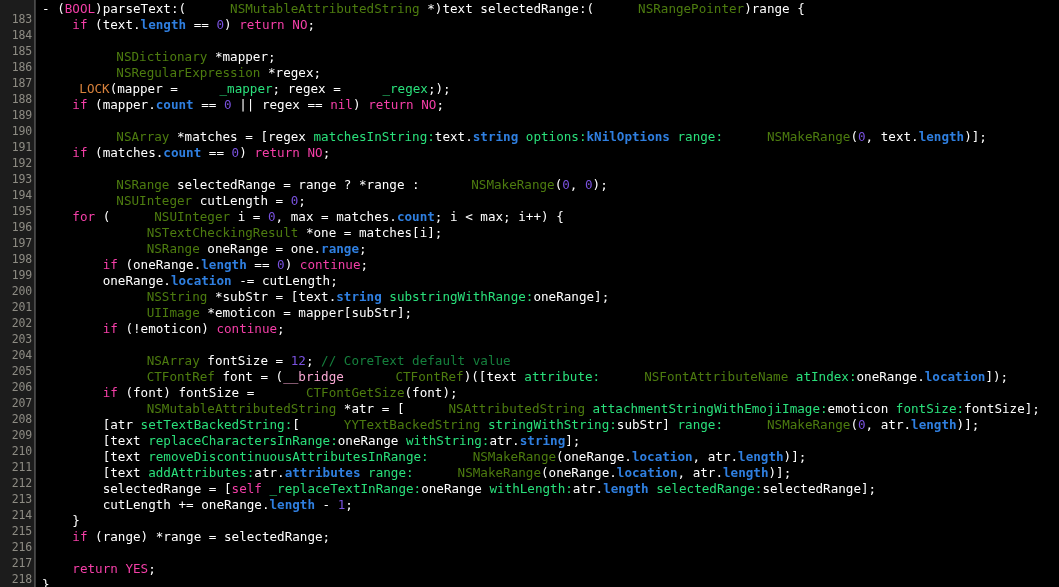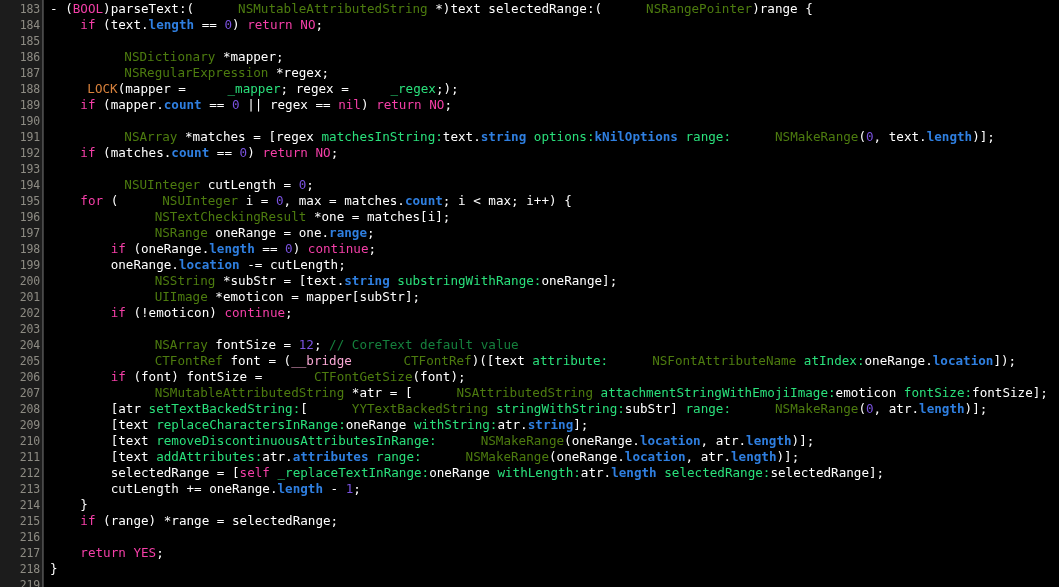--- a/index.html
+++ b/index.html
@@ -18,26 +18,26 @@
     position: relative;
     width: 1059px;
     height: 587px;
     background: #000000;
     display: flex;
     flex-direction: row;
     overflow: hidden;
   }
   
   #gutter {
-    width: 44px;
+    width: 36px;
     min-width: 28px;
     background: #1c1c1c;
     border-right: 1px solid #3a3a3a;
     box-sizing: border-box;
-    padding-top: 1px;
+    padding-top: 11px;
     overflow: hidden;
     position: relative;
   }
   #gutter::after {
     content: "";
     position: absolute;
     top: 0; right: 0; bottom: 0;
     width: 1px;
     background: #4a4a4a;
   }
@@ -132,20 +132,21 @@
       <div class="code-line"><span class="tok-plain">    </span><span class="tok-kw">if</span><span class="tok-plain"> (text.</span><span class="tok-prop">length</span><span class="tok-plain"> == </span><span class="tok-num">0</span><span class="tok-plain">) </span><span class="tok-kw">return</span><span class="tok-plain"> </span><span class="tok-kw">NO</span><span class="tok-plain">;</span></div>
       <div class="code-line">&nbsp;</div>
       <div class="code-line"><span class="tok-plain">    </span><span class="tok-type">NSDictionary</span><span class="tok-plain"> *mapper;</span></div>
       <div class="code-line"><span class="tok-plain">    </span><span class="tok-type">NSRegularExpression</span><span class="tok-plain"> *regex;</span></div>
       <div class="code-line"><span class="tok-plain">    </span><span class="tok-macro">LOCK</span><span class="tok-plain">(mapper = </span><span class="tok-ivar">_mapper</span><span class="tok-plain">; regex = </span><span class="tok-ivar">_regex</span><span class="tok-plain">;);</span></div>
       <div class="code-line"><span class="tok-plain">    </span><span class="tok-kw">if</span><span class="tok-plain"> (mapper.</span><span class="tok-prop">count</span><span class="tok-plain"> == </span><span class="tok-num">0</span><span class="tok-plain"> || regex == </span><span class="tok-kw">nil</span><span class="tok-plain">) </span><span class="tok-kw">return</span><span class="tok-plain"> </span><span class="tok-kw">NO</span><span class="tok-plain">;</span></div>
       <div class="code-line">&nbsp;</div>
       <div class="code-line"><span class="tok-plain">    </span><span class="tok-type">NSArray</span><span class="tok-plain"> *matches = [regex </span><span class="tok-sel">matchesInString:</span><span class="tok-plain">text.</span><span class="tok-prop">string</span><span class="tok-plain"> </span><span class="tok-sel">options:</span><span class="tok-prop">kNilOptions</span><span class="tok-plain"> </span><span class="tok-sel">range:</span><span class="tok-type">NSMakeRange</span><span class="tok-plain">(</span><span class="tok-num">0</span><span class="tok-plain">, text.</span><span class="tok-prop">length</span><span class="tok-plain">)];</span></div>
       <div class="code-line"><span class="tok-plain">    </span><span class="tok-kw">if</span><span class="tok-plain"> (matches.</span><span class="tok-prop">count</span><span class="tok-plain"> == </span><span class="tok-num">0</span><span class="tok-plain">) </span><span class="tok-kw">return</span><span class="tok-plain"> </span><span class="tok-kw">NO</span><span class="tok-plain">;</span></div>
       <div class="code-line">&nbsp;</div>
+      <div class="code-line"><span class="tok-plain">    </span><span class="tok-type">NSRange</span><span class="tok-plain"> selectedRange = range ? *range : </span><span class="tok-type">NSMakeRange</span><span class="tok-plain">(</span><span class="tok-num">0</span><span class="tok-plain">, </span><span class="tok-num">0</span><span class="tok-plain">);</span></div>
       <div class="code-line"><span class="tok-plain">    </span><span class="tok-type">NSUInteger</span><span class="tok-plain"> cutLength = </span><span class="tok-num">0</span><span class="tok-plain">;</span></div>
       <div class="code-line"><span class="tok-plain">    </span><span class="tok-kw">for</span><span class="tok-plain"> (</span><span class="tok-type">NSUInteger</span><span class="tok-plain"> i = </span><span class="tok-num">0</span><span class="tok-plain">, max = matches.</span><span class="tok-prop">count</span><span class="tok-plain">; i &lt; max; i++) {</span></div>
       <div class="code-line"><span class="tok-plain">        </span><span class="tok-type">NSTextCheckingResult</span><span class="tok-plain"> *one = matches[i];</span></div>
       <div class="code-line"><span class="tok-plain">        </span><span class="tok-type">NSRange</span><span class="tok-plain"> oneRange = one.</span><span class="tok-prop">range</span><span class="tok-plain">;</span></div>
       <div class="code-line"><span class="tok-plain">        </span><span class="tok-kw">if</span><span class="tok-plain"> (oneRange.</span><span class="tok-prop">length</span><span class="tok-plain"> == </span><span class="tok-num">0</span><span class="tok-plain">) </span><span class="tok-kw">continue</span><span class="tok-plain">;</span></div>
       <div class="code-line"><span class="tok-plain">        oneRange.</span><span class="tok-prop">location</span><span class="tok-plain"> -= cutLength;</span></div>
       <div class="code-line"><span class="tok-plain">        </span><span class="tok-type">NSString</span><span class="tok-plain"> *subStr = [text.</span><span class="tok-prop">string</span><span class="tok-plain"> </span><span class="tok-sel">substringWithRange:</span><span class="tok-plain">oneRange];</span></div>
       <div class="code-line"><span class="tok-plain">        </span><span class="tok-type">UIImage</span><span class="tok-plain"> *emoticon = mapper[subStr];</span></div>
       <div class="code-line"><span class="tok-plain">        </span><span class="tok-kw">if</span><span class="tok-plain"> (!emoticon) </span><span class="tok-kw">continue</span><span class="tok-plain">;</span></div>
       <div class="code-line">&nbsp;</div>

